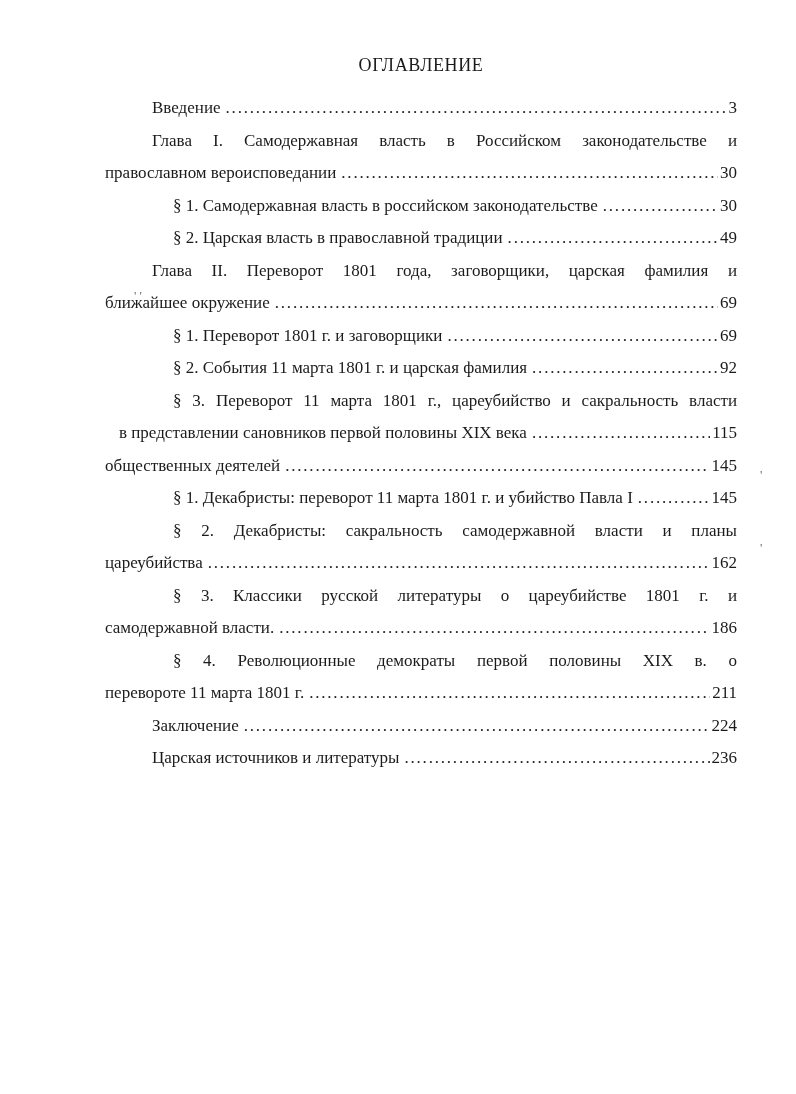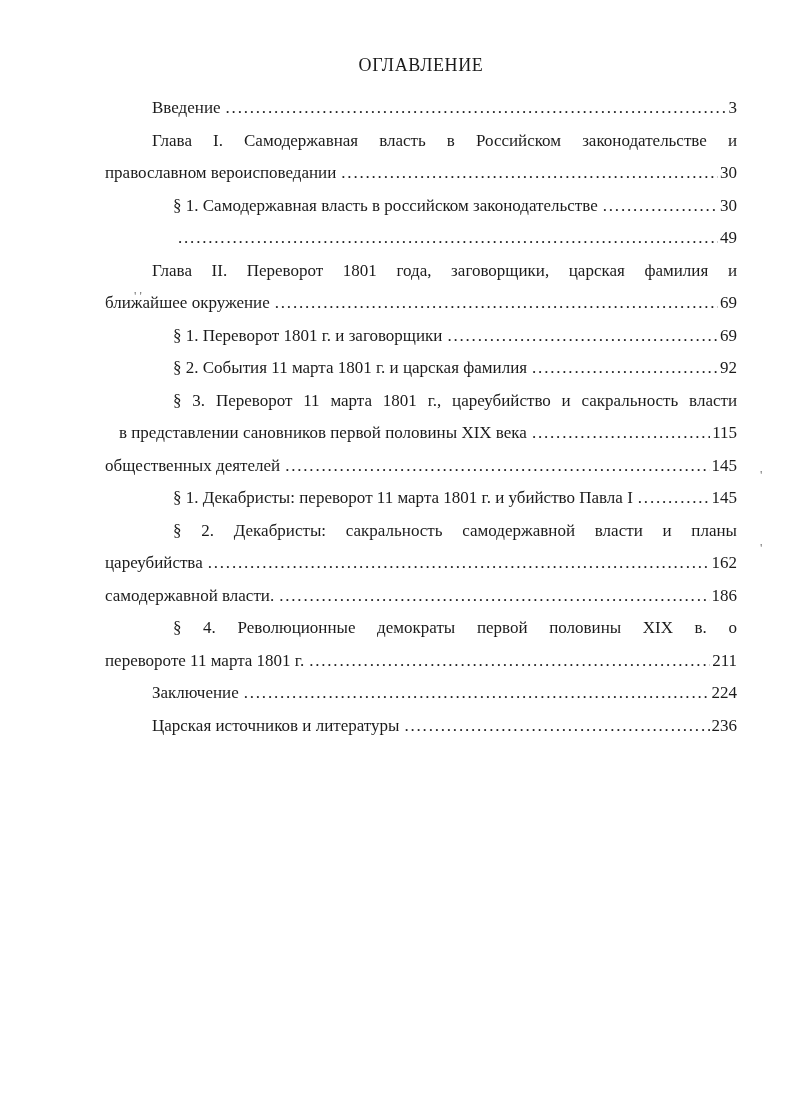--- a/index.html
+++ b/index.html
@@ -77,20 +77,21 @@
         <span class="text">православном вероисповедании</span>
         <span class="leader">..............................................................................................................</span>
         <span class="page-num">30</span>
       </div>
       <div class="line indent-section">
         <span class="text">§ 1. Самодержавная власть в российском законодательстве</span>
         <span class="leader">..............................................................................................................</span>
         <span class="page-num">30</span>
       </div>
       <div class="line indent-section">
+        <span class="text">§ 2. Царская власть в православной традиции</span>
         <span class="leader">..............................................................................................................</span>
         <span class="page-num">49</span>
       </div>
       <div class="line indent-para justify"><span class="jtext">Глава II. Переворот 1801 года, заговорщики, царская фамилия и</span></div>
       <div class="line indent-none">
         <span class="text">ближайшее окружение</span>
         <span class="leader">..............................................................................................................</span>
         <span class="page-num">69</span>
       </div>
       <div class="line indent-section">
@@ -118,20 +119,21 @@
         <span class="text">§ 1. Декабристы: переворот 11 марта 1801 г. и убийство Павла I</span>
         <span class="leader">..............................................................................................................</span>
         <span class="page-num">145</span>
       </div>
       <div class="line indent-section justify"><span class="jtext">§ 2. Декабристы: сакральность самодержавной власти и планы</span></div>
       <div class="line indent-none">
         <span class="text">цареубийства</span>
         <span class="leader">..............................................................................................................</span>
         <span class="page-num">162</span>
       </div>
+      <div class="line indent-section justify"><span class="jtext">§ 3. Классики русской литературы о цареубийстве 1801 г. и</span></div>
       <div class="line indent-none">
         <span class="text">самодержавной власти.</span>
         <span class="leader">..............................................................................................................</span>
         <span class="page-num">186</span>
       </div>
       <div class="line indent-section justify"><span class="jtext">§ 4. Революционные демократы первой половины XIX в. о</span></div>
       <div class="line indent-none">
         <span class="text">перевороте 11 марта 1801 г.</span>
         <span class="leader">..............................................................................................................</span>
         <span class="page-num">211</span>

